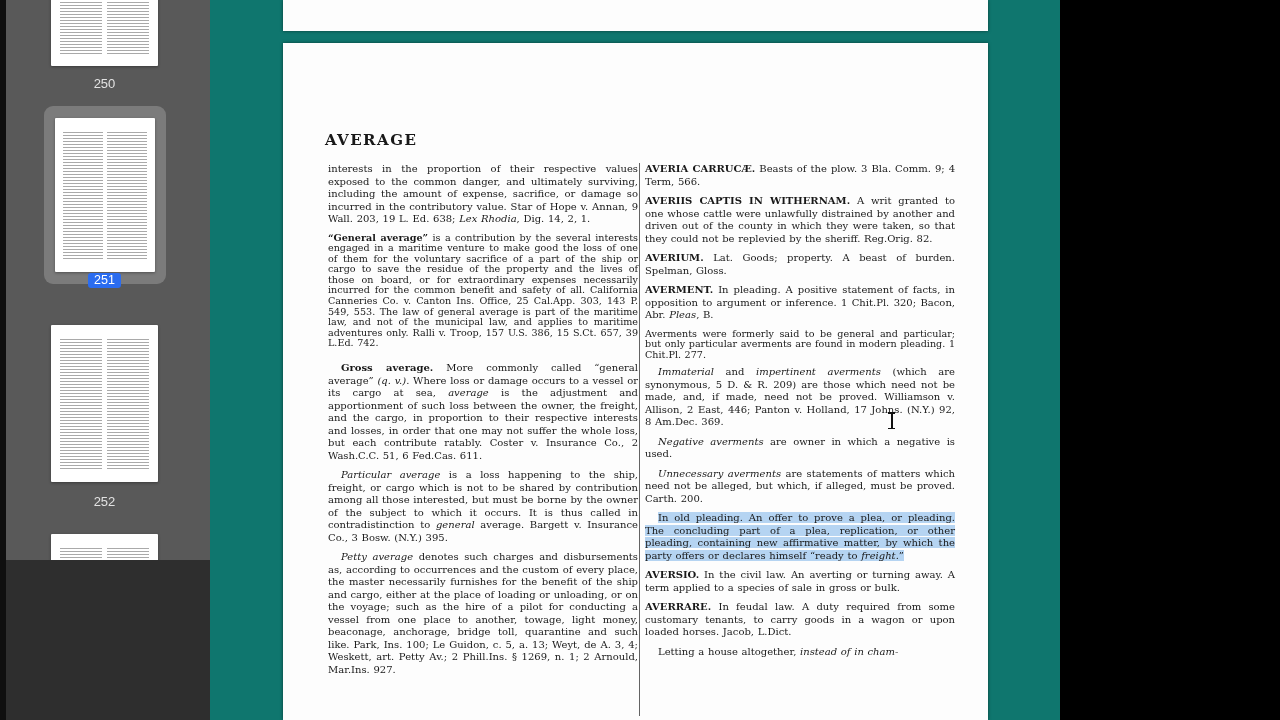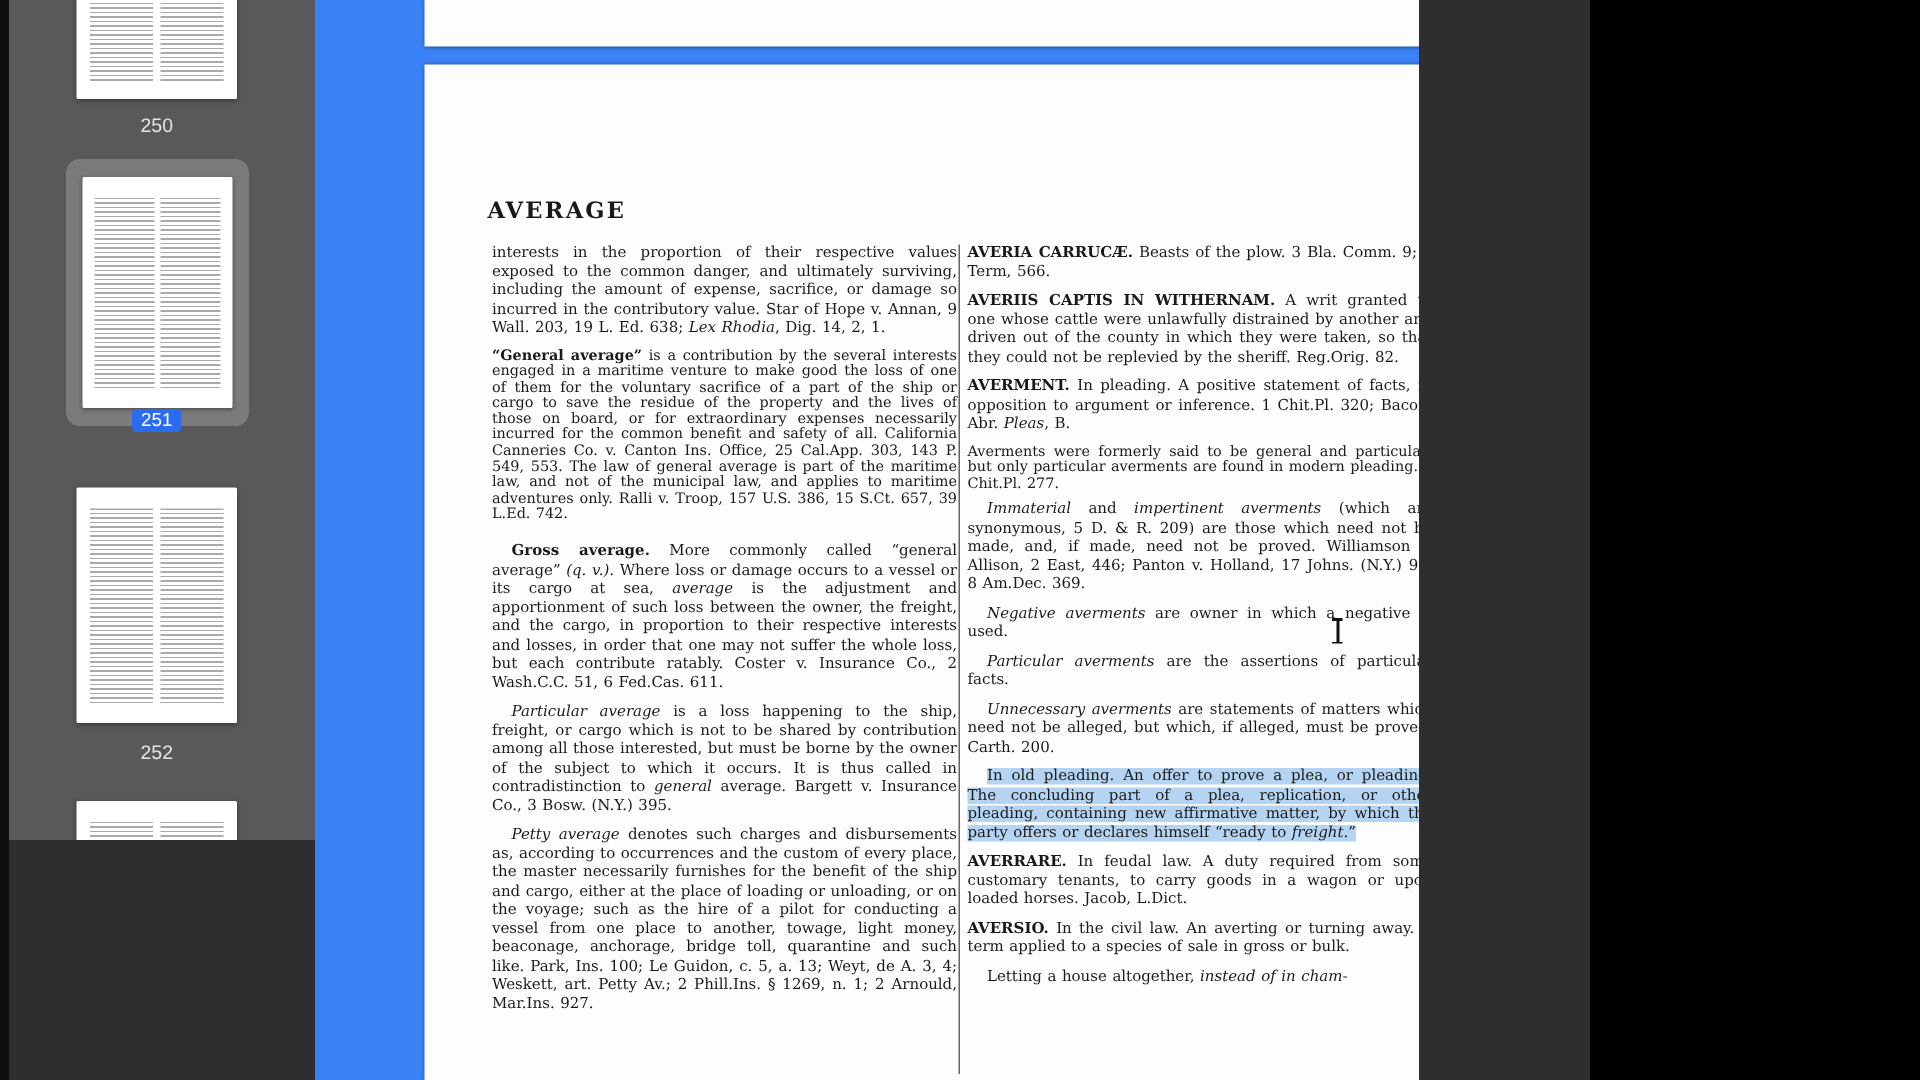--- a/index.html
+++ b/index.html
@@ -15,21 +15,21 @@
   .thumb::before{left:8%;}
   .thumb::after{right:8%;}
   .thumb.short::before,.thumb.short::after{bottom:26%;}
   #sel-box{position:absolute;left:44px;top:106px;width:122px;height:178px;background:#7b7b7b;border-radius:9px;}
   #thumb-251{left:11px;top:12px;width:100px;height:154px;}
   .plabel{position:absolute;left:51px;width:107px;text-align:center;font-size:13px;color:#e2e2e2;}
   .plabel .pill{display:inline-block;background:#2a6cf0;color:#fff;font-size:12.5px;line-height:15px;
     padding:0 6px;border-radius:3px;}
 
   
-  #viewer{position:absolute;left:210px;top:0;width:736px;height:720px;background:#3b82f6;overflow:hidden;}
+  #viewer{position:absolute;left:210px;top:0;width:850px;height:720px;background:#0f766e;overflow:hidden;}
   #right-black{position:absolute;left:1060px;top:0;width:220px;height:720px;background:#000;}
   .sheet{position:absolute;left:73px;width:705px;background:#fdfdfd;box-shadow:0 0 3px rgba(0,0,0,.5);}
   #page-prev{top:0;height:31px;}
   #page-main{top:43px;height:677px;overflow:hidden;}
 
   
   #page-main{font-family:"DejaVu Serif",serif;color:#191919;}
   #doc-heading{position:absolute;left:42px;top:88px;font-size:15px;font-weight:bold;letter-spacing:1.5px;}
   .col{position:absolute;top:120px;width:310px;text-align:justify;}
   #col-left{left:45px;}
@@ -82,29 +82,29 @@
       <div class="col" id="col-left">
           <div class="para"><span>interests in the proportion of their respective values exposed to the common danger, and ultimately surviving, including the amount of expense, sacrifice, or damage so incurred in the contributory value.  Star of Hope v. Annan, 9 Wall. 203, 19 L. Ed. 638;  </span><span class="i">Lex Rhodia</span><span>, Dig. 14, 2, 1.</span></div>
           <div class="para small"><span class="b">“General average”</span><span> is a contribution by the several interests engaged in a maritime venture to make good the loss of one of them for the voluntary sacrifice of a part of the ship or cargo to save the residue of the property and the lives of those on board, or for extraordinary expenses necessarily incurred for the common benefit and safety of all.  California Canneries Co. v. Canton Ins. Office, 25 Cal.App. 303, 143 P. 549, 553.  The law of general average is part of the maritime law, and not of the municipal law, and applies to maritime adventures only.  Ralli v. Troop, 157 U.S. 386, 15 S.Ct. 657, 39 L.Ed. 742.</span></div>
           <div class="para indent"><span class="b">Gross average.</span><span>  More commonly called “general average” </span><span class="i">(q. v.).</span><span>  Where loss or damage occurs to a vessel or its cargo at sea, </span><span class="i">average</span><span> is the adjustment and apportionment of such loss between the owner, the freight, and the cargo, in proportion to their respective interests and losses, in order that one may not suffer the whole loss, but each contribute ratably.  Coster v. Insurance Co., 2 Wash.C.C. 51, 6 Fed.Cas. 611.</span></div>
           <div class="para indent"><span class="i">Particular average</span><span> is a loss happening to the ship, freight, or cargo which is not to be shared by contribution among all those interested, but must be borne by the owner of the subject to which it occurs.  It is thus called in contradistinction to </span><span class="i">general</span><span> average.  Bargett v. Insurance Co., 3 Bosw. (N.Y.) 395.</span></div>
           <div class="para indent"><span class="i">Petty average</span><span> denotes such charges and disbursements as, according to occurrences and the custom of every place, the master necessarily furnishes for the benefit of the ship and cargo, either at the place of loading or unloading, or on the voyage;  such as the hire of a pilot for conducting a vessel from one place to another, towage, light money, beaconage, anchorage, bridge toll, quarantine and such like.  Park, Ins. 100;  Le Guidon, c. 5, a. 13;  Weyt, de A. 3, 4;  Weskett, art. Petty Av.;  2 Phill.Ins. § 1269, n. 1;  2 Arnould, Mar.Ins. 927.</span></div>
         </div>
       <div class="col" id="col-right">
           <div class="para"><span class="b">AVERIA CARRUCÆ.</span><span>  Beasts of the plow.  3 Bla. Comm. 9;  4 Term, 566.</span></div>
           <div class="para"><span class="b">AVERIIS CAPTIS IN WITHERNAM.</span><span>  A writ granted to one whose cattle were unlawfully distrained by another and driven out of the county in which they were taken, so that they could not be replevied by the sheriff.  Reg.Orig. 82.</span></div>
+          <div class="para"><span class="b">AVERIUM.</span><span>  Lat.  Goods;  property.  A beast of burden.  Spelman, Gloss.</span></div>
           <div class="para"><span class="b">AVERMENT.</span><span>  In pleading.  A positive statement of facts, in opposition to argument or inference.  1 Chit.Pl. 320;  Bacon, Abr. </span><span class="i">Pleas</span><span>, B.</span></div>
           <div class="para small"><span>Averments were formerly said to be general and particular;  but only particular averments are found in modern pleading.  1 Chit.Pl. 277.</span></div>
           <div class="para indent"><span class="i">Immaterial</span><span> and </span><span class="i">impertinent averments</span><span> (which are synonymous, 5 D. &amp; R. 209) are those which need not be made, and, if made, need not be proved.  Williamson v. Allison, 2 East, 446;  Panton v. Holland, 17 Johns. (N.Y.) 92, 8 Am.Dec. 369.</span></div>
           <div class="para indent"><span class="i">Negative averments</span><span> are owner in which a negative is used.</span></div>
-          <div class="para indent"><span class="i">Particular averments</span><span> are the assertions of particular facts.</span></div>
           <div class="para indent"><span class="i">Unnecessary averments</span><span> are statements of matters which need not be alleged, but which, if alleged, must be proved.  Carth. 200.</span></div>
           <div class="para indent hl"><span>In old pleading.  An offer to prove a plea, or pleading.  The concluding part of a plea, replication, or other pleading, containing new affirmative matter, by which the party offers or declares himself “ready to </span><span class="i">freight</span><span>.”</span></div>
+          <div class="para"><span class="b">AVERSIO.</span><span>  In the civil law.  An averting or turning away.  A term applied to a species of sale in gross or bulk.</span></div>
           <div class="para"><span class="b">AVERRARE.</span><span>  In feudal law.  A duty required from some customary tenants, to carry goods in a wagon or upon loaded horses.  Jacob, L.Dict.</span></div>
-          <div class="para"><span class="b">AVERSIO.</span><span>  In the civil law.  An averting or turning away.  A term applied to a species of sale in gross or bulk.</span></div>
           <div class="para indent"><span>Letting a house altogether, </span><span class="i">instead of in cham-</span></div>
         </div>
     </div>
 
     <div id="ibeam">
       <span class="cap t"></span>
         <span class="stem"></span>
         <span class="cap b"></span>
     </div>
   </div>

